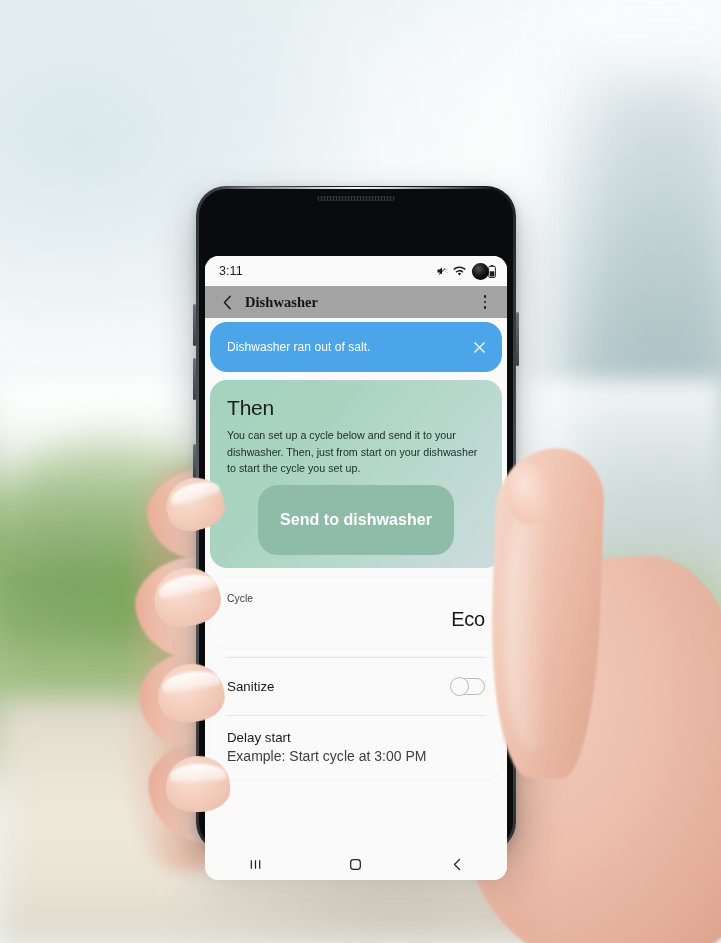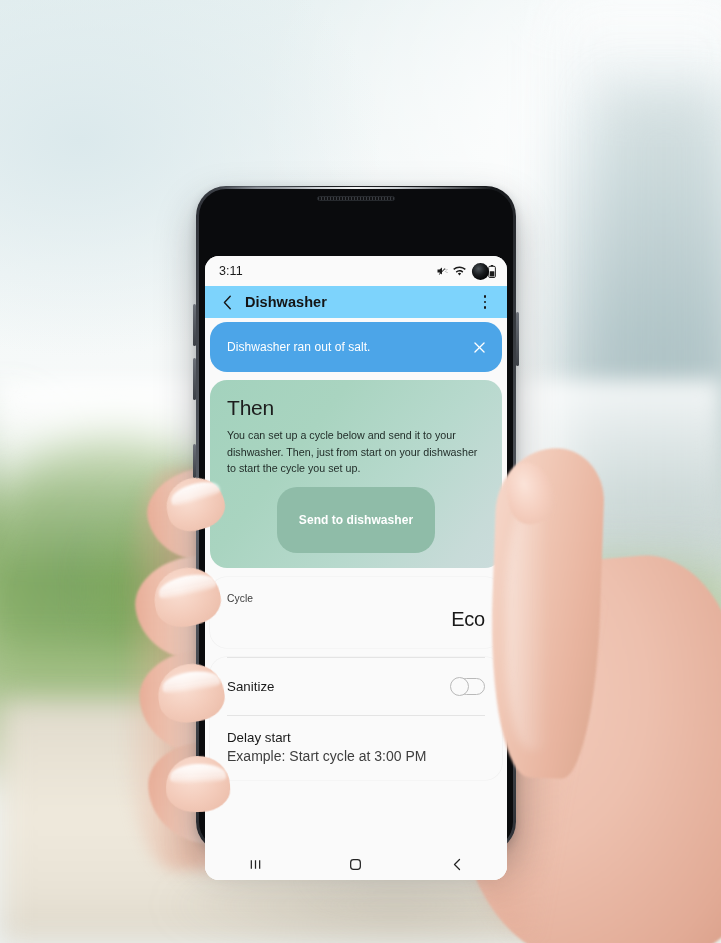--- a/index.html
+++ b/index.html
@@ -205,22 +205,23 @@
   .sb-icons { display:flex; align-items:center; gap:5px; }
   .sb-icons svg { display:block; }
   .punchhole {
     position:absolute; right:18px; top:7px; width:17px; height:17px; border-radius:50%;
     background:radial-gradient(circle at 38% 34%, #4c5358 0%, #1a1d20 40%, #050607 72%, #222528 100%);
     box-shadow:0 0 0 1px rgba(255,255,255,.35);
   }
 
   
   .appbar {
-    height:32px; background:#7dd3fc; display:flex; align-items:center;
+    height:32px; background:#a3a3a3; display:flex; align-items:center;
     padding:0 12px 0 11px;
+    font-family:Liberation Serif, serif;
   }
   .back-btn { width:22px; height:22px; display:flex; align-items:center; justify-content:center; cursor:pointer; }
   .appbar-title {
     font-size:14.5px; font-weight:bold; color:#141414; margin-left:7px; letter-spacing:.05px;
   }
   .appbar-spacer { flex:1; }
   .kebab { width:20px; height:22px; display:flex; flex-direction:column; align-items:center; justify-content:center; gap:2.6px; cursor:pointer; }
   .kebab i { width:2.9px; height:2.9px; border-radius:50%; background:#171717; display:block; }
 
   
@@ -242,21 +243,21 @@
     font-size:21px; color:#1d1d1d; font-weight:400; letter-spacing:-.2px;
     line-height:1; margin-bottom:9px;
   }
   .ready-body { font-size:10.7px; color:#1f2a26; line-height:1.55; letter-spacing:.01px; }
   .ready-link {
     display:inline-block; margin-top:9px; font-size:10.2px; color:#2c3a36;
     text-decoration:underline; cursor:pointer; letter-spacing:.01px;
   }
   .send-wrap { flex:1; display:flex; align-items:center; justify-content:center; padding-bottom:4px; }
   .send-btn {
-    background:#8fbca8; color:#fff; font-size:12px; font-weight:bold;
+    background:#8fbca8; color:#fff; font-size:16px; font-weight:bold;
     border:none; border-radius:20px; padding:26px 22px; cursor:pointer;
     letter-spacing:.05px;
   }
 
   .cycle-card {
     background:#fafafa; border-radius:17px; padding:16px 17px 18px;
     margin-bottom:9px; box-shadow:0 0 0 .6px #f0f0f0;
   }
   .cycle-label { font-size:10.3px; color:#3c3c3c; margin-bottom:5px; letter-spacing:.05px; }
   .cycle-value { font-size:20px; color:#191919; font-weight:400; letter-spacing:-.2px; line-height:1.05;text-align:right; }

